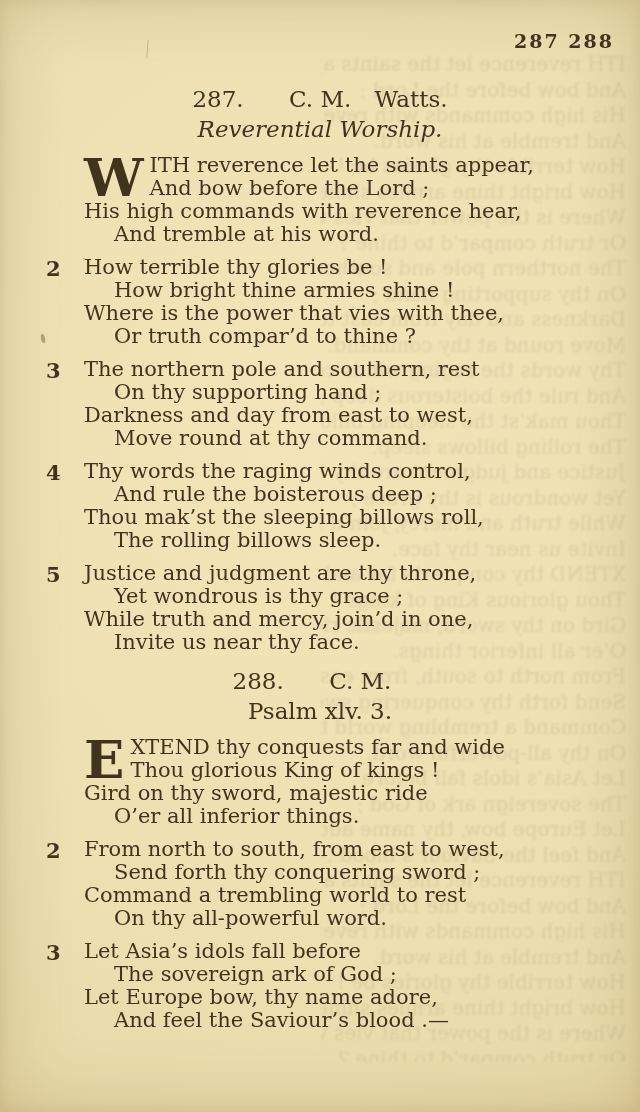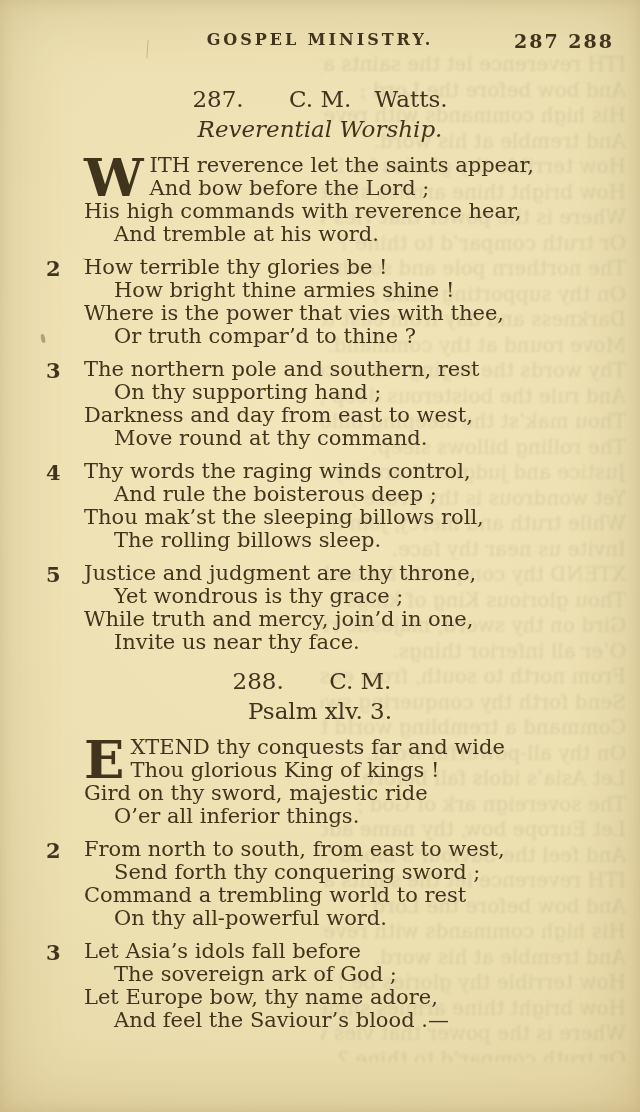--- a/index.html
+++ b/index.html
@@ -96,21 +96,20 @@
       <div>How bright thine armies shine !</div>
       <div>Where is the power that vies with thee,</div>
       <div>Or truth compar’d to thine ?</div>
     </div>
 
   <div class="speck speck-scratch"></div>
   <div class="speck speck-fleck"></div>
   <div class="speck speck-dot"></div>
 
   <div class="running-head">
-    <span class="rh-title">GOSPEL MINISTRY.</span>
     <span class="rh-pages">287 288</span>
   </div>
 
   <div class="content">
 
     <section class="hymn">
       <div class="hymn-head">
         <span class="hnum">287.</span>
         <span class="hmeter">C. M.</span>
         <span class="hauthor">Watts.</span>

